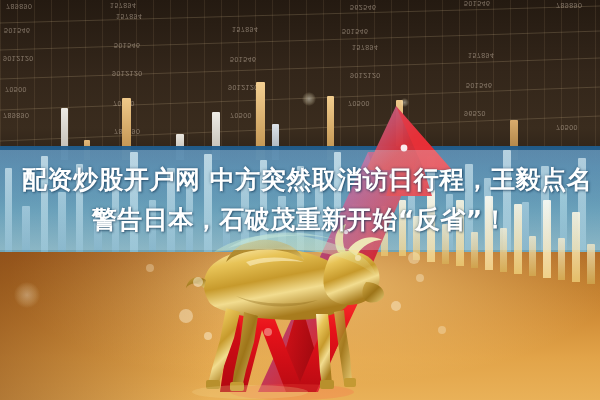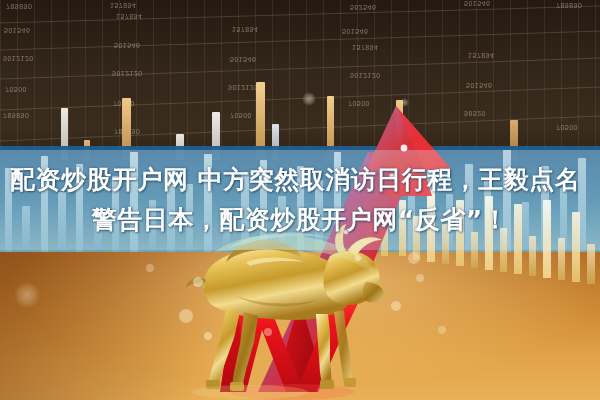--- a/index.html
+++ b/index.html
@@ -104,21 +104,21 @@
     font-size:25px;
     font-weight:bold;
     line-height:40px;
     letter-spacing:.5px;
     white-space:nowrap;
     text-shadow:
       0 0 3px rgba(20,60,90,.55),
       1px 1px 2px rgba(10,40,70,.5);
     font-family:"DejaVu Sans","Liberation Sans",sans-serif;
   }
-  .hl-1{text-align:left;padding-left:4px;}
+  .hl-1{text-align:left;padding-left:16px;}
   .hl-2{text-align:center;}
 </style>
 </head>
 <body>
 
 <div id="stage">
 
   <div class="dark-panel">
     <div class="v-grid"></div>
 
@@ -357,16 +357,16 @@
       <circle cx="414" cy="258" r="6" fill="#fff8e0" opacity=".35"></circle>
       <circle cx="442" cy="330" r="4" fill="#fff8e0" opacity=".3"></circle>
       <circle cx="150" cy="268" r="4" fill="#fff8e0" opacity=".3"></circle>
       <circle cx="358" cy="258" r="3" fill="#fff8e0" opacity=".5"></circle>
     </g>
   </svg>
 
   <div class="headline-band"></div>
   <div class="headline">
     <div class="hl-line hl-1">配资炒股开户网 中方突然取消访日行程，王毅点名</div>
-    <div class="hl-line hl-2">警告日本，配资炒股开户网“反省”！</div>
+    <div class="hl-line hl-2">警告日本，石破茂重新开始“反省”！</div>
   </div>
 
 </div>
 
 </body></html>

